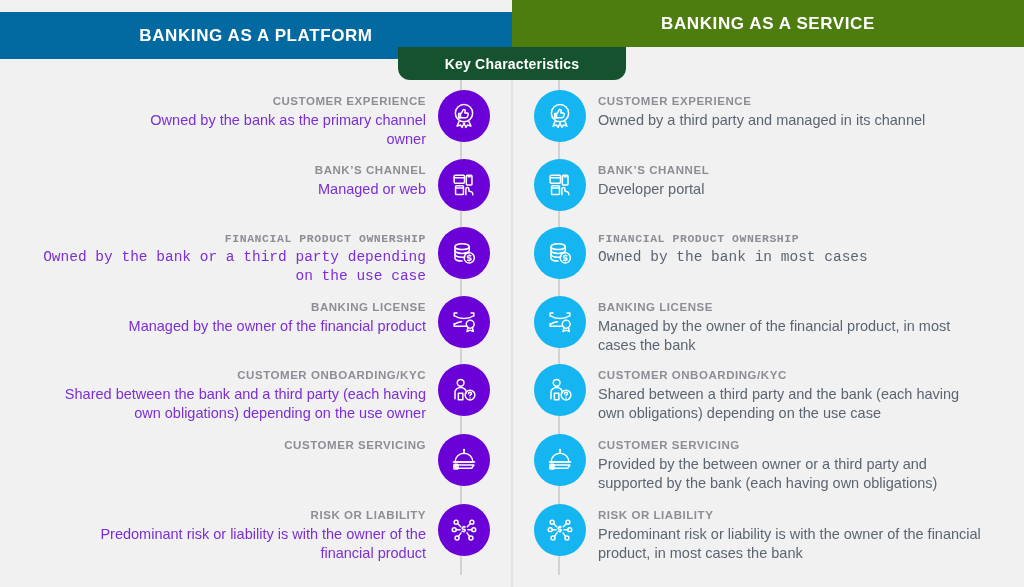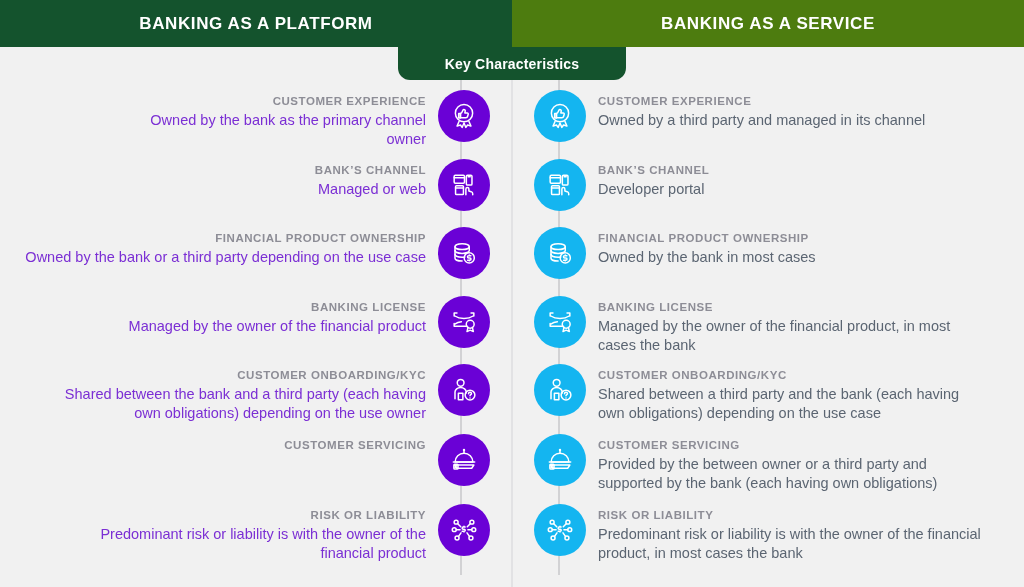--- a/index.html
+++ b/index.html
@@ -16,21 +16,21 @@
   }
 
   
   .header { position: absolute; top: 0; left: 0; width: 1024px; height: 47px; display: flex; }
   .header-cell {
     flex: 0 0 512px; height: 47px;
     display: flex; align-items: center; justify-content: center;
     color: #ffffff;
     font-size: 17px; font-weight: bold; letter-spacing: 0.6px;
   }
-  .header-cell.platform { background: #14532d; }
+  .header-cell.platform { background: #0369a1; margin-top: 12px; }
   .header-cell.service  { background: #4d7c0f; }
 
   
   .kc-tab {
     position: absolute; top: 47px; left: 398px;
     width: 228px; height: 33px;
     background: #14532d;
     border-bottom-left-radius: 12px; border-bottom-right-radius: 12px;
     display: flex; align-items: center; justify-content: center;
     color: #ffffff; font-size: 14px; font-weight: bold; letter-spacing: 0.2px;
@@ -159,21 +159,21 @@
               <path d="M7 19.2h8.4"></path>
               <path d="M18 26.4v-6.1c0-.9.7-1.6 1.6-1.6s1.6.7 1.6 1.6v2.2l2.4.6c1 .3 1.7 1.2 1.7 2.3v1"></path>
             </svg>
           </div>
           <div class="txt" style="width: 420px;">
             <div class="label">BANK’S CHANNEL</div>
             <div class="desc">Developer portal</div>
           </div>
         </div>
       </div>
-      <div class="row" style="position: absolute; top: 137px;">
+      <div class="row" style="position: absolute; top: 137px; font-family: Liberation Mono, monospace;">
         <div class="side left">
           <div class="txt" style="width: 420px;">
             <div class="label">FINANCIAL PRODUCT OWNERSHIP</div>
             <div class="desc">Owned by the bank or a third party depending on the use case</div>
           </div>
           <div class="bubble purple">
             <svg viewBox="0 0 32 32" width="30" height="30">
               <ellipse cx="14" cy="9.2" rx="7.6" ry="3.1"></ellipse>
               <path d="M6.4 9.2v4.1c0 1.7 3.4 3.1 7.6 3.1s7.6-1.4 7.6-3.1V9.2"></path>
               <path d="M6.4 13.3v4.1c0 1.7 3.4 3.1 7.6 3.1 1 0 2-.1 2.9-.2"></path>

